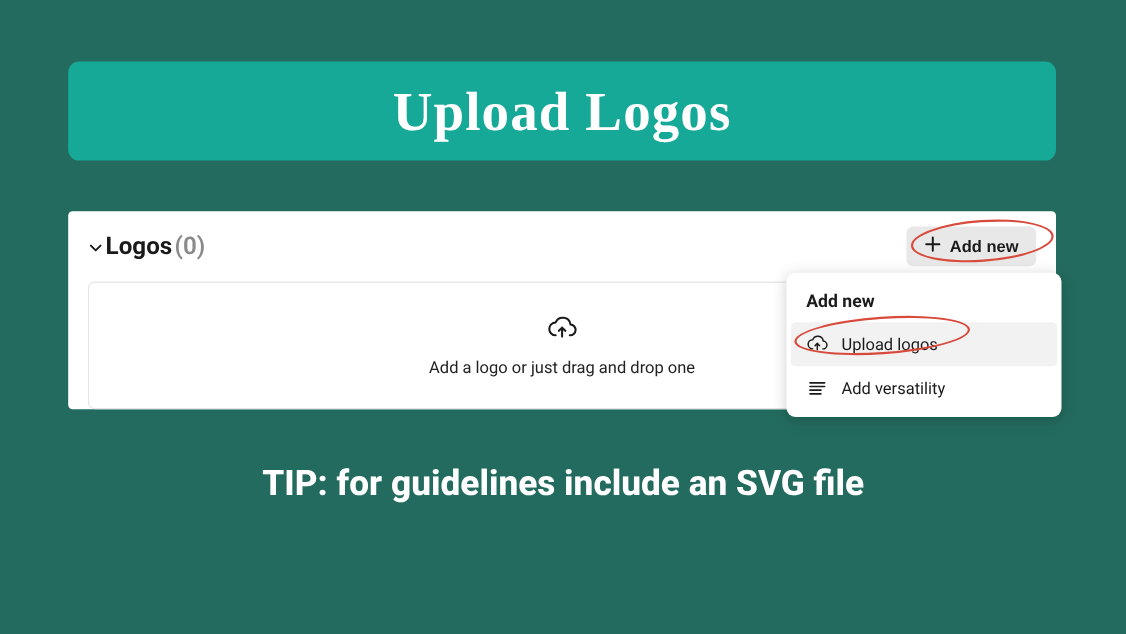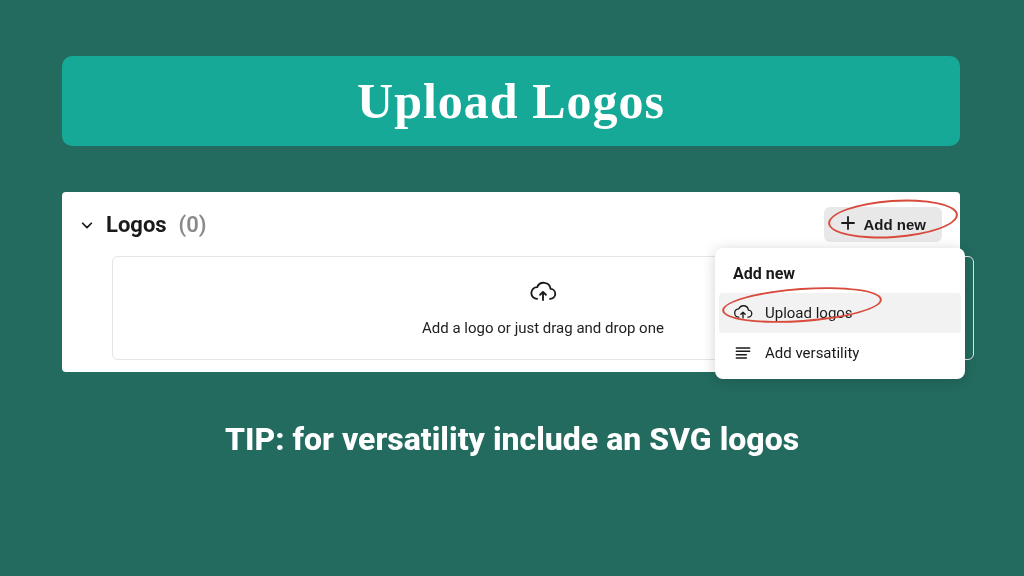--- a/index.html
+++ b/index.html
@@ -60,21 +60,21 @@
 
   .panel-header {
     display: flex;
     align-items: center;
     justify-content: space-between;
     height: 36px;
   }
   .panel-header-left {
     display: flex;
     align-items: center;
-    gap: 12px;
+    gap: 2px;
   }
   .panel-title {
     font-size: 22px;
     font-weight: 700;
     color: var(--text-dark);
   }
   .panel-count {
     font-size: 22px;
     color: #8a8a8a;
     font-weight: 600;
@@ -96,29 +96,28 @@
     font-weight: 600;
     color: var(--text-dark);
     cursor: pointer;
     position: relative;
   }
 
   
   .dropzone {
     margin-top: 14px;
     width: 100%;
-    height: 104px;
+    height: 116px;
     border: 1px solid var(--dropzone-border);
     border-radius: 6px;
     display: flex;
     flex-direction: column;
     align-items: center;
     justify-content: center;
     gap: 8px;
-    margin-left: 32px;
   }
   .dropzone-text {
     font-size: 15px;
     color: #222;
   }
 
   
   .menu {
     position: absolute;
     top: 248px;
@@ -232,13 +231,13 @@
         <path d="M4 6 h16 M4 10 h16 M4 14 h12 M4 18 h12" stroke="#1a1a1a" stroke-width="1.8" stroke-linecap="round"></path>
       </svg>
     </span>
     <span>Add versatility</span>
   </div>
 </div>
 
 <div class="highlight" style="left:828px; top:200px; width:130px; height:38px;"></div>
 <div class="highlight" style="left:722px; top:288px; width:160px; height:34px;"></div>
 
-<div class="tip">TIP: for versatility include an SVG logos</div>
+<div class="tip">TIP: for guidelines include an SVG file</div>
 
 </body></html>

